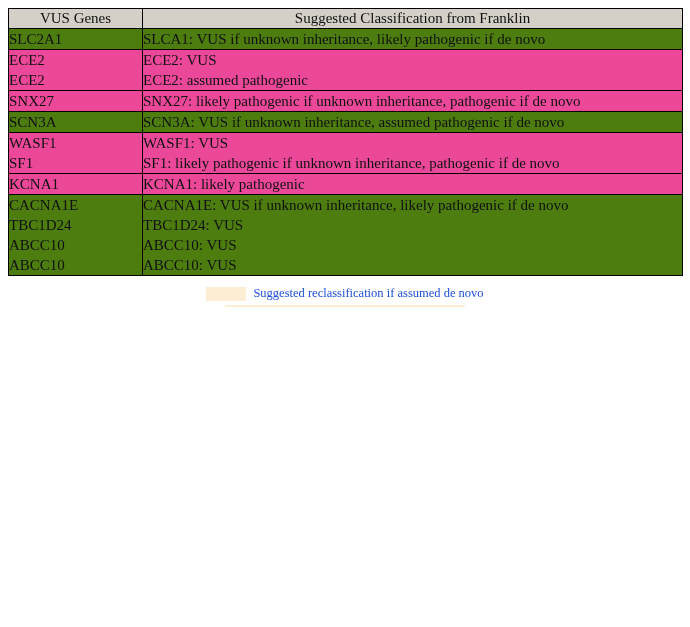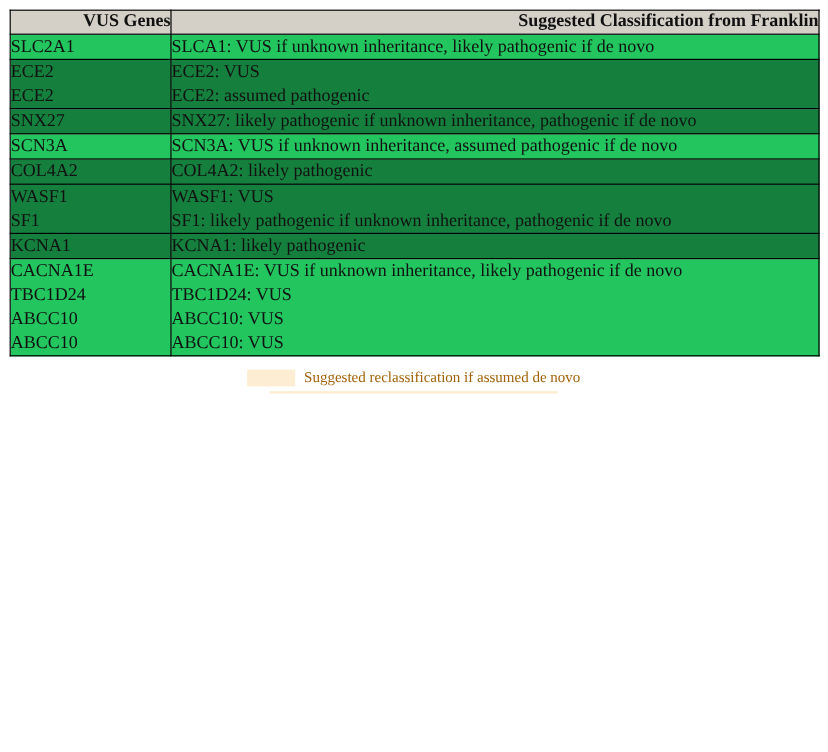--- a/index.html
+++ b/index.html
@@ -31,36 +31,36 @@
   table.vus th, table.vus td {
     border: 1px solid #000000;
     padding: 0;
     vertical-align: top;
   }
   col.c-gene { width: 134px; }
   col.c-class { width: 540px; }
 
   thead th {
     background: #d4d0c8;
-    font-weight: bold;
+    font-weight: normal;
     font-size: 15px;
     line-height: 19px;
     padding: 3px 6px 4px 6px;
-    text-align: right;
+    text-align: center;
     white-space: nowrap;
     margin-top: 11px;
   }
 
   tbody td {
     font-size: 15px;
     line-height: 20px;
     padding: 4px 6px 5px 6px;
   }
-  tbody tr.tone-denovo td { background: #22c55e; }
-  tbody tr.tone-reclass td { background: #15803d; }
+  tbody tr.tone-denovo td { background: #4d7c0f; }
+  tbody tr.tone-reclass td { background: #ec4899; }
 
   .cellline {
     display: block;
     white-space: nowrap;
     overflow: hidden;
     text-overflow: clip;
   }
 
   .legend {
     display: flex;
@@ -78,21 +78,21 @@
   .swatch {
     width: 40px;
     height: 14px;
     display: inline-block;
   }
   .swatch.denovo { background: #fdedd3; }
   .swatch.reclass { background: #eeae7c; }
   .legend-label {
     font-size: 12.5px;
     line-height: 15px;
-    color: #a16207;
+    color: #1d4ed8;
   }
   .legend-underline {
     margin: 4px auto 0 auto;
     width: 240px;
     height: 2px;
     background: #fdedd3;
   }
 </style>
 </head>
 <body>
@@ -140,28 +140,20 @@
         <tr class="tone-denovo">
           <td>
             <span class="cellline">SCN3A</span>
           </td>
           <td>
             <span class="cellline">SCN3A: VUS if unknown inheritance, assumed pathogenic if de novo</span>
           </td>
         </tr>
         <tr class="tone-reclass">
           <td>
-            <span class="cellline">COL4A2</span>
-          </td>
-          <td>
-            <span class="cellline">COL4A2: likely pathogenic</span>
-          </td>
-        </tr>
-        <tr class="tone-reclass">
-          <td>
             <span class="cellline">WASF1</span>
             <span class="cellline">SF1</span>
           </td>
           <td>
             <span class="cellline">WASF1: VUS</span>
             <span class="cellline">SF1: likely pathogenic if unknown inheritance, pathogenic if de novo</span>
           </td>
         </tr>
         <tr class="tone-reclass">
           <td>

